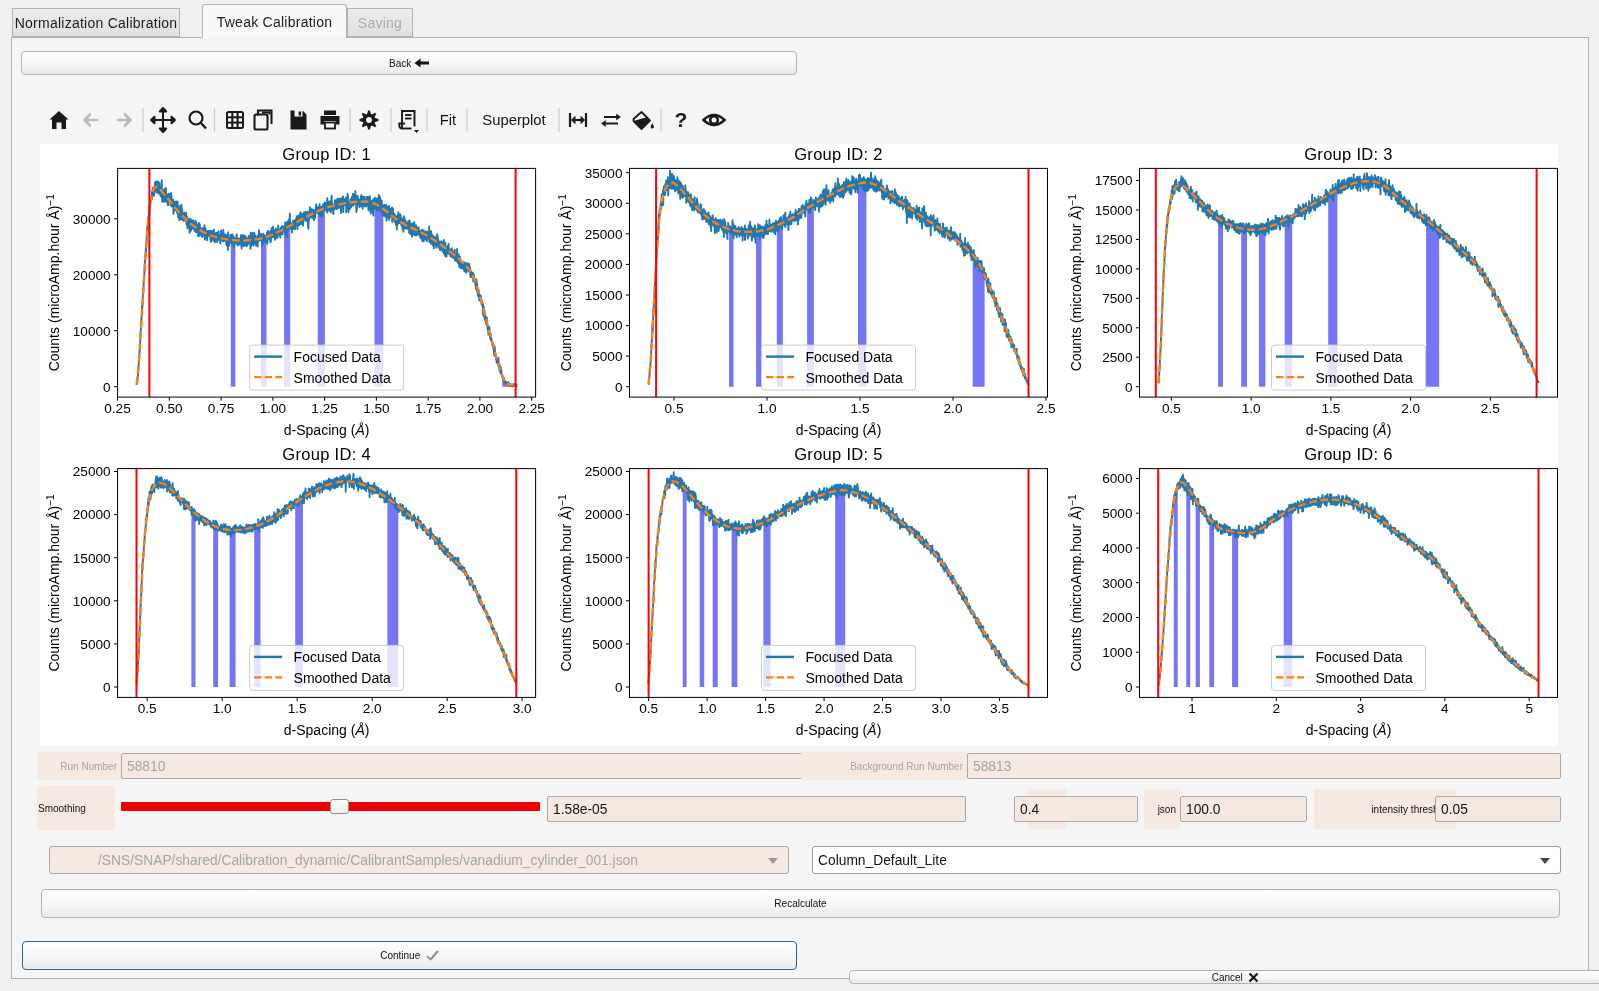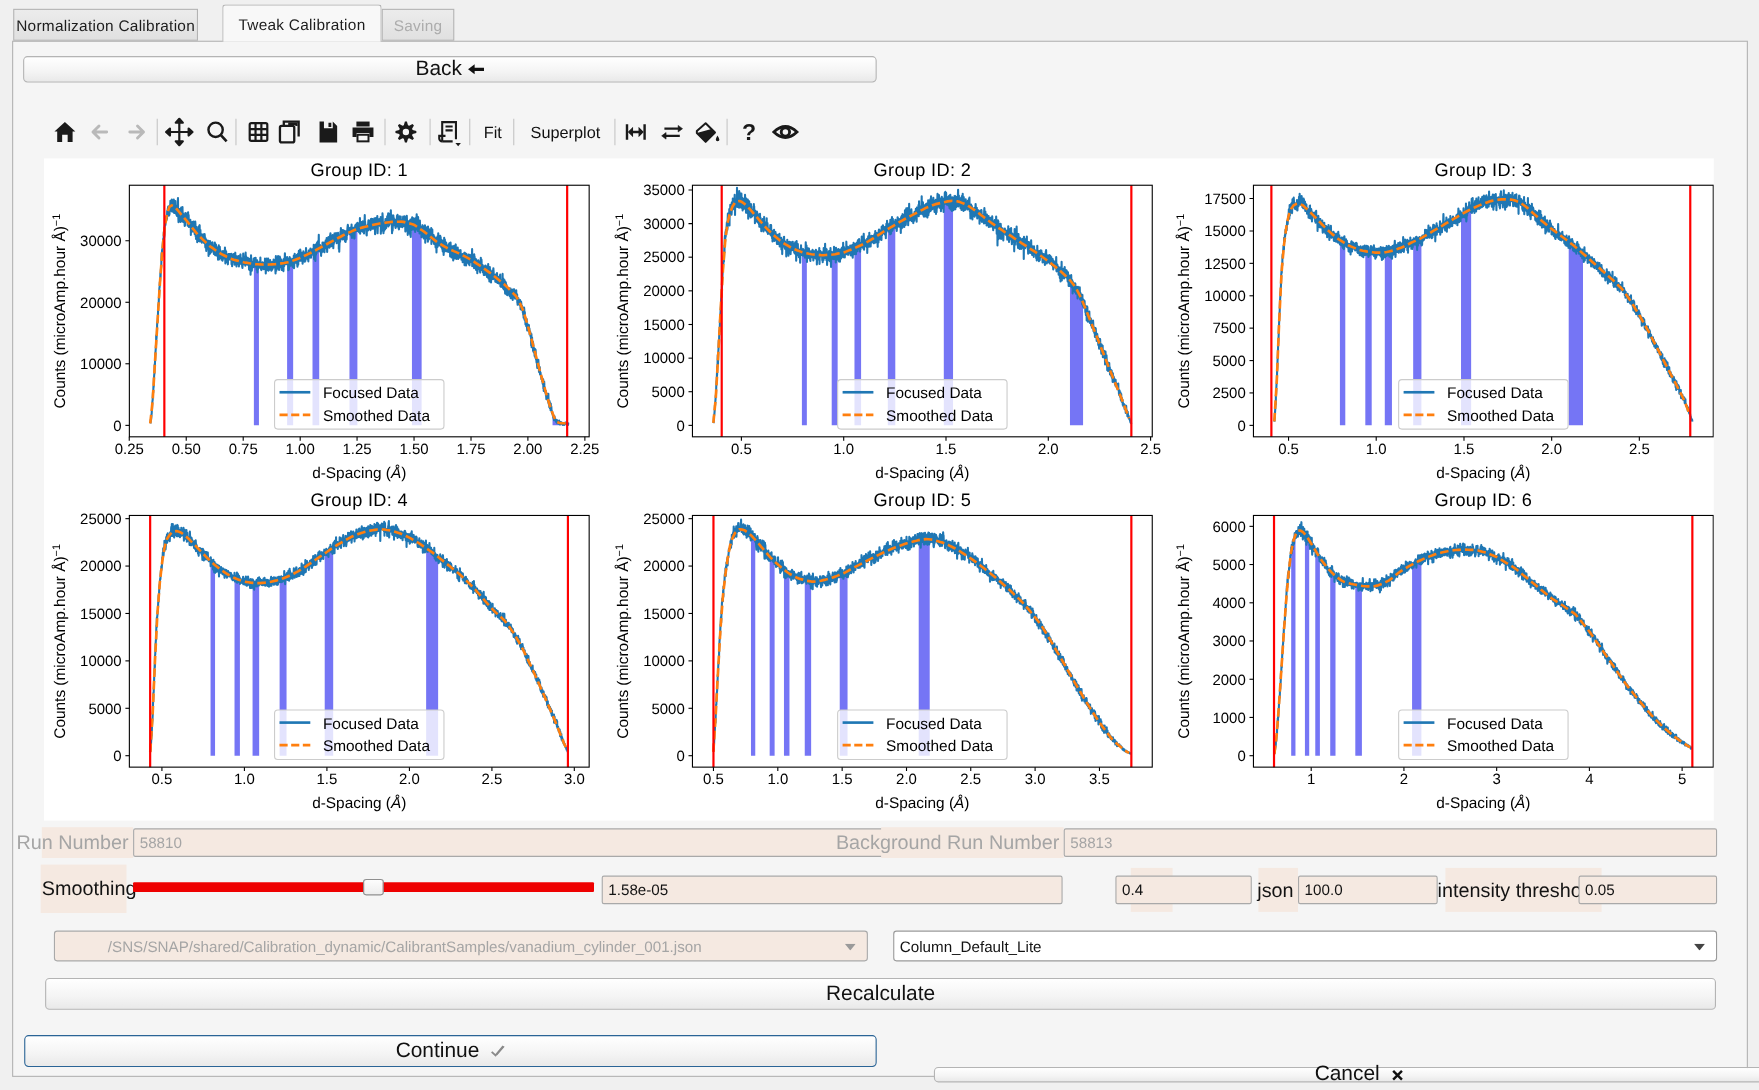--- a/index.html
+++ b/index.html
@@ -1,20 +1,20 @@
 <!DOCTYPE html>
 <html><head><meta charset="utf-8">
 <style>
 * { margin:0; padding:0; box-sizing:border-box; }
 html,body { width:1599px; height:991px; background:#f0f0f0; font-family:"Liberation Sans",sans-serif; overflow:hidden; }
 .abs { position:absolute; }
-.btn { position:absolute; background:linear-gradient(#ffffff,#f4f4f4 60%,#e9e9e9); border:1px solid #b4b4b4; border-radius:4px; font-size:19px; color:#111; display:flex; align-items:center; justify-content:center; }
+.btn { position:absolute; background:linear-gradient(#ffffff,#f4f4f4 60%,#e9e9e9); border:1px solid #b4b4b4; border-radius:4px; font-size:10px; color:#111; display:flex; align-items:center; justify-content:center; }
 .tab { position:absolute; border:1px solid #b3b3b3; font-size:14px; letter-spacing:0.25px; color:#1c1c1c; display:flex; align-items:center; justify-content:center; }
 .field { position:absolute; background:#f5e9e1; border:1px solid #a9a9a9; border-radius:2px; font-size:13.8px; color:#131313; display:flex; align-items:center; padding-left:5px; }
-.lbl { position:absolute; background:#f5e9e1; font-size:18px; white-space:nowrap; color:#131313; display:flex; align-items:center; justify-content:flex-end; padding-right:4px; }
+.lbl { position:absolute; background:#f5e9e1; font-size:10px; white-space:nowrap; color:#131313; display:flex; align-items:center; justify-content:flex-end; padding-right:4px; }
 .dis { color:#a5a5a5; }
 </style></head>
 <body>
 
 <div class="abs" style="left:11px;top:37px;width:1578px;height:942px;background:#f5f5f5;border:1px solid #b2b2b2;"></div>
 <div class="tab" style="left:12px;top:8px;width:168px;height:29px;background:linear-gradient(#ececec,#e0e0e0);">Normalization Calibration</div>
 <div class="tab" style="left:347px;top:8px;width:66px;height:29px;background:linear-gradient(#ececec,#e0e0e0);color:#acacac;">Saving</div>
 <div class="tab" style="left:202px;top:4px;width:145px;height:34px;background:#f8f8f8;border-bottom:none;border-top-left-radius:3px;border-top-right-radius:3px;">Tweak Calibration</div>
 <div class="btn" style="left:21px;top:51px;width:776px;height:24px;">Back&nbsp;<svg width="15" height="10" viewBox="0 0 15 10">
       <path d="M15 3.5 L6.5 3.5 L6.5 0.5 L0.5 5 L6.5 9.5 L6.5 6.5 L15 6.5 Z" fill="#111"></path>

